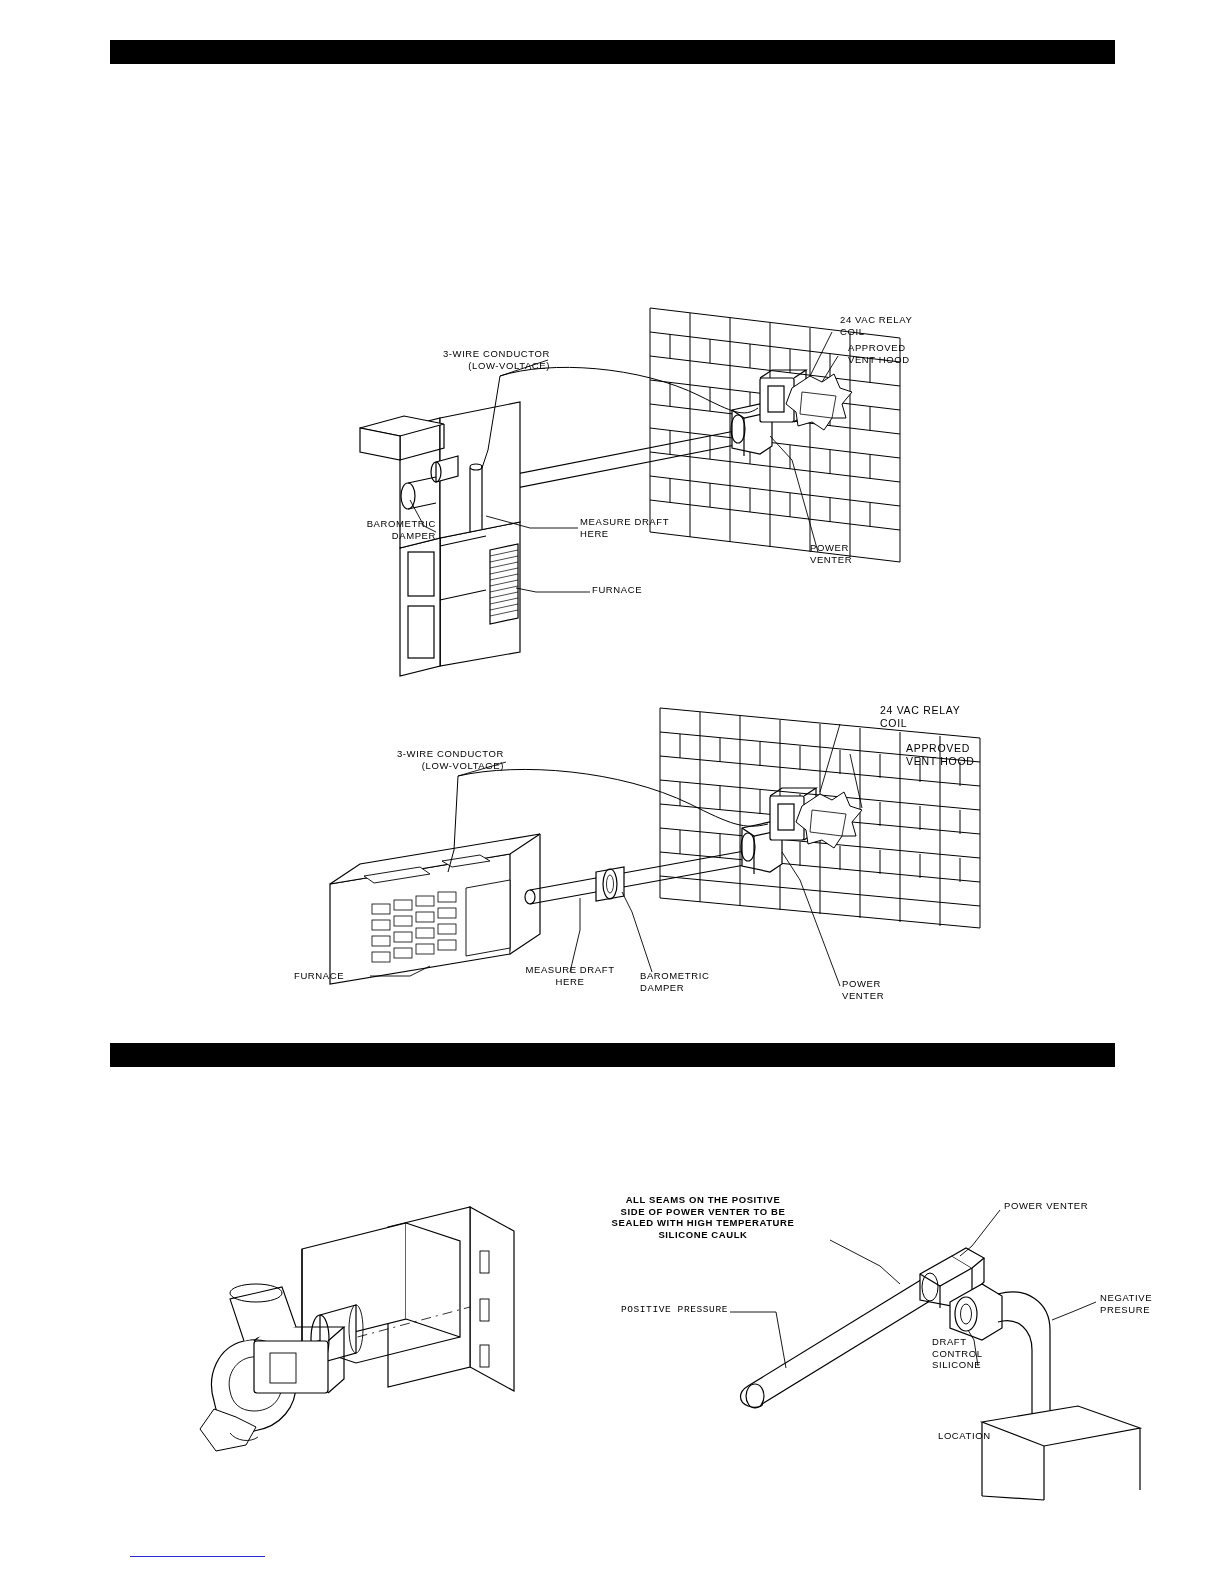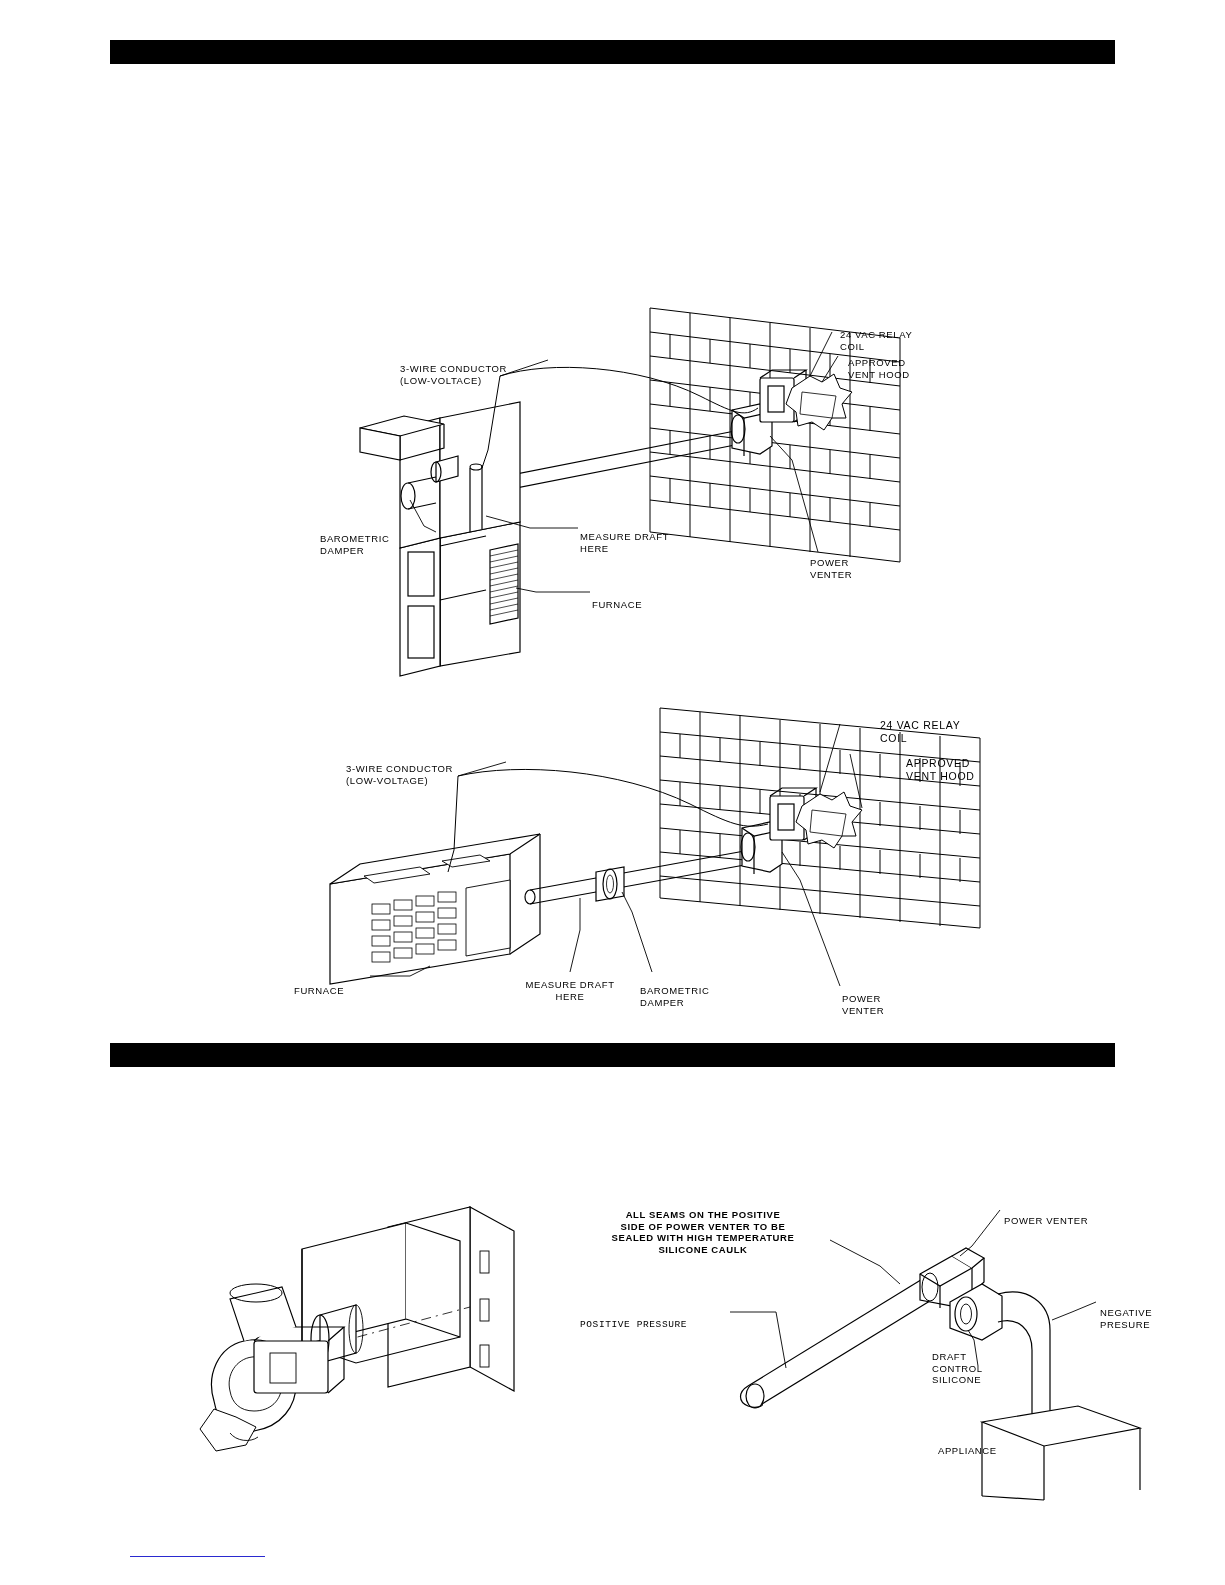--- a/index.html
+++ b/index.html
@@ -37,23 +37,22 @@
 
   
   .lbl {
     position: absolute;
     font-family: "Liberation Sans", sans-serif;
     font-size: 9.5px;
     letter-spacing: 0.6px;
     line-height: 11.5px;
     white-space: pre;
     color: #000;
-    margin-top: 15px;
-  }
-  .lbl.r { text-align: left; }
+  }
+  .lbl.r { text-align: right; }
   .lbl.c { text-align: center; }
   .lbl.big { font-size: 10.5px; line-height: 12.5px; letter-spacing: 0.7px; }
 
   
   .footlink {
     position: absolute;
     left: 130px;
     top: 1556px;
     width: 135px;
     height: 1px;
@@ -444,18 +443,18 @@
 SIDE OF POWER VENTER TO BE
 SEALED WITH HIGH TEMPERATURE
 SILICONE CAULK</div>
     <div class="lbl" style="left:424px; top:10px; width:160px;">POWER VENTER</div>
     <div class="lbl r" style="left:0px; top:114px; width:148px;font-family:Liberation Mono, monospace;">POSITIVE PRESSURE</div>
     <div class="lbl" style="left:520px; top:102px; width:120px;">NEGATIVE
 PRESURE</div>
     <div class="lbl" style="left:352px; top:146px; width:110px;">DRAFT
 CONTROL
 SILICONE</div>
-    <div class="lbl" style="left:358px; top:240px; width:120px;">APPLIANCE</div>
+    <div class="lbl" style="left:358px; top:240px; width:120px;">LOCATION</div>
   </div>
 
   <div class="footlink"></div>
 
 </div>
 
 </body></html>

